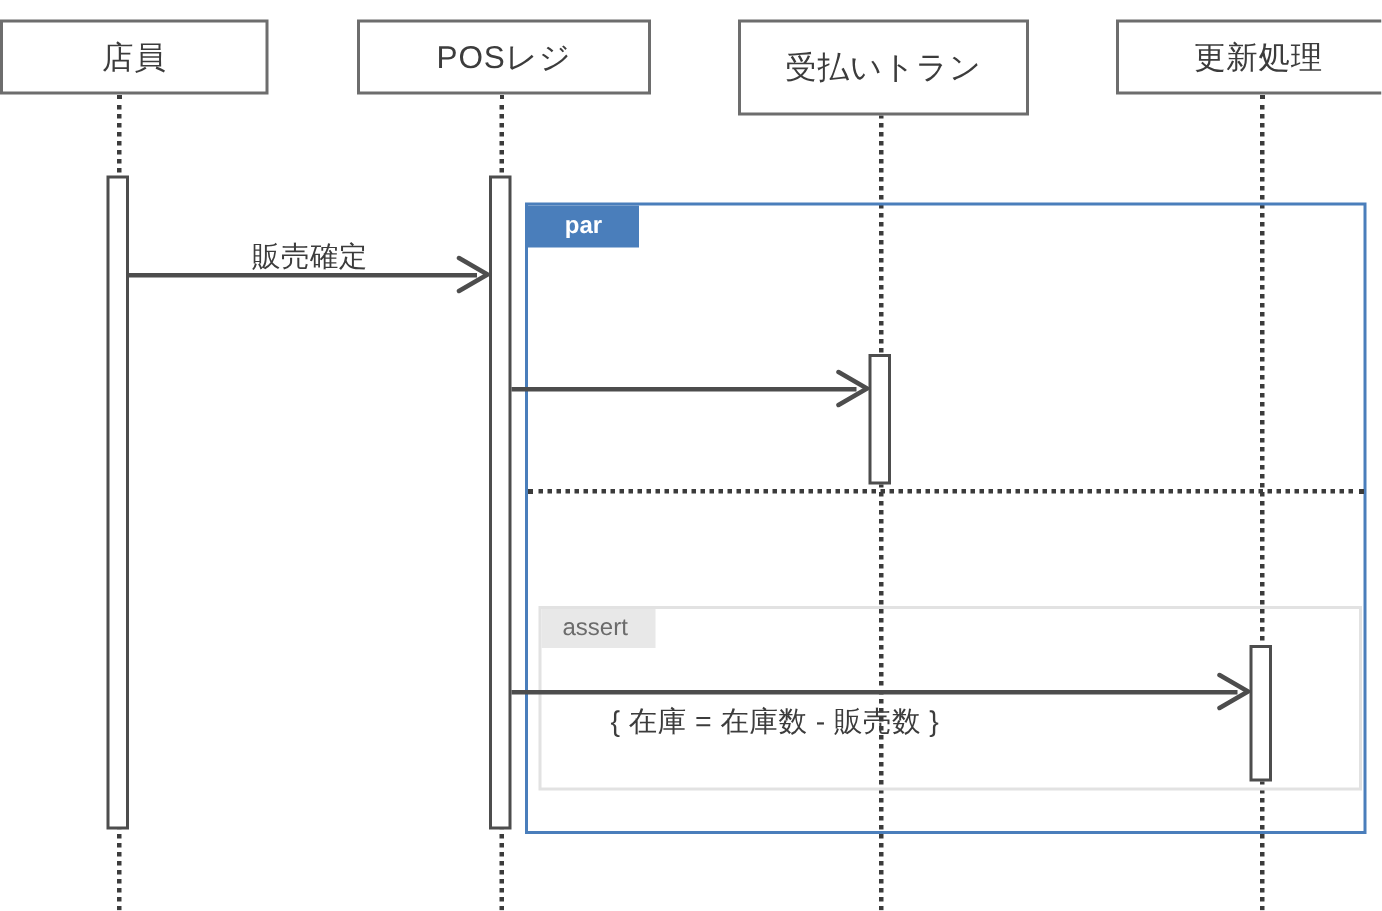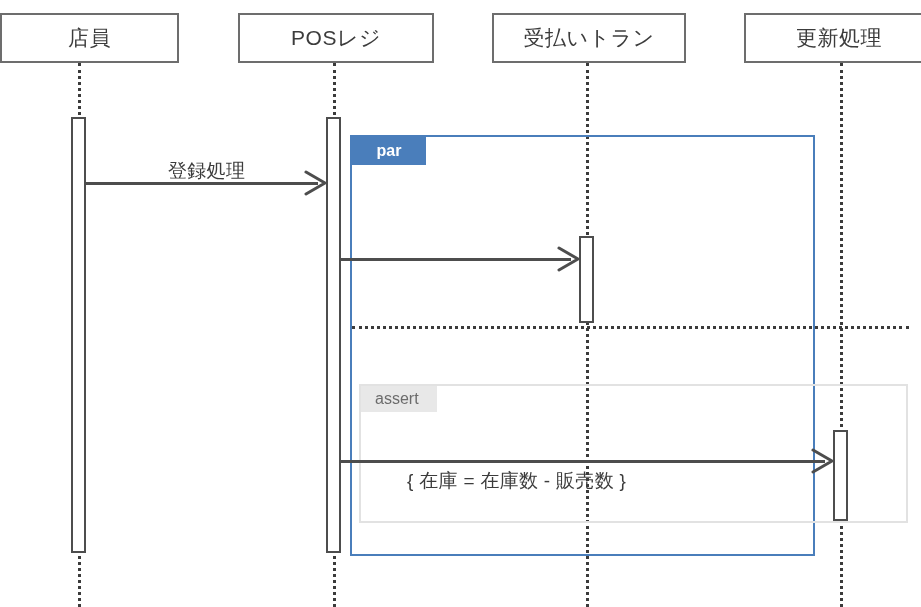--- a/index.html
+++ b/index.html
@@ -123,42 +123,42 @@
 </head>
 <body>
 
 <div id="canvas">
 
   <div class="lifeline-stem" style="left:78px; top:63px; height:544px;"></div>
   <div class="lifeline-stem" style="left:333px; top:63px; height:544px;"></div>
   <div class="lifeline-stem" style="left:586px; top:63px; height:544px;"></div>
   <div class="lifeline-stem" style="left:840px; top:63px; height:544px;"></div>
 
-  <div class="fragment par" style="left:350px; top:135px; width:465px; height:421px;">
+  <div class="fragment par" style="left:350px; top:135px; width:561px; height:421px;">
     <div class="frag-tab par-tab">par</div>
   </div>
 
   <div class="frag-divider" style="left:352px; top:326px; width:557px;"></div>
 
-  <div class="fragment assert" style="left:359px; top:384px; width:549px; height:139px;">
+  <div class="fragment assert" style="left:359px; top:404px; width:549px; height:123px;">
     <div class="frag-tab assert-tab">assert</div>
   </div>
 
   <div class="activation" style="left:71px; top:117px; width:15px; height:436px;"></div>
   <div class="activation" style="left:326px; top:117px; width:15px; height:436px;"></div>
   <div class="activation" style="left:579px; top:236px; width:15px; height:87px;"></div>
   <div class="activation" style="left:833px; top:430px; width:15px; height:91px;"></div>
 
   <div class="msg-line" style="left:86px; top:182px; width:232px;"></div>
   <div class="msg-head" style="left:304px; top:170px;">
     <svg width="24" height="26" viewBox="0 0 24 26">
       <path d="M2,2 L21,13 L2,24" fill="none" stroke="#4d4d4d" stroke-width="3" stroke-linecap="round" stroke-linejoin="round"></path>
     </svg>
   </div>
-  <div class="msg-label" style="left:168px; top:158px;">登録処理</div>
+  <div class="msg-label" style="left:168px; top:158px;">販売確定</div>
 
   <div class="msg-line" style="left:341px; top:258px; width:230px;"></div>
   <div class="msg-head" style="left:557px; top:246px;">
     <svg width="24" height="26" viewBox="0 0 24 26">
       <path d="M2,2 L21,13 L2,24" fill="none" stroke="#4d4d4d" stroke-width="3" stroke-linecap="round" stroke-linejoin="round"></path>
     </svg>
   </div>
 
   <div class="msg-line" style="left:341px; top:460px; width:484px;"></div>
   <div class="msg-head" style="left:811px; top:448px;">
@@ -168,20 +168,20 @@
   </div>
 
   <div class="constraint-label" style="left:366px; top:468px;margin-left:41px;">{ 在庫 = 在庫数 - 販売数 }</div>
 
   <div class="lifeline-box" style="left:0px; top:13px; width:179px; height:50px;">
     <span>店員</span>
   </div>
   <div class="lifeline-box" style="left:238px; top:13px; width:196px; height:50px;">
     <span>POSレジ</span>
   </div>
-  <div class="lifeline-box" style="left:492px; top:13px; width:194px; height:50px;">
+  <div class="lifeline-box" style="left:492px; top:13px; width:194px; height:64px;">
     <span>受払いトラン</span>
   </div>
   <div class="lifeline-box" style="left:744px; top:13px; width:190px; height:50px;">
     <span>更新処理</span>
   </div>
 
 </div>
 
 </body></html>

